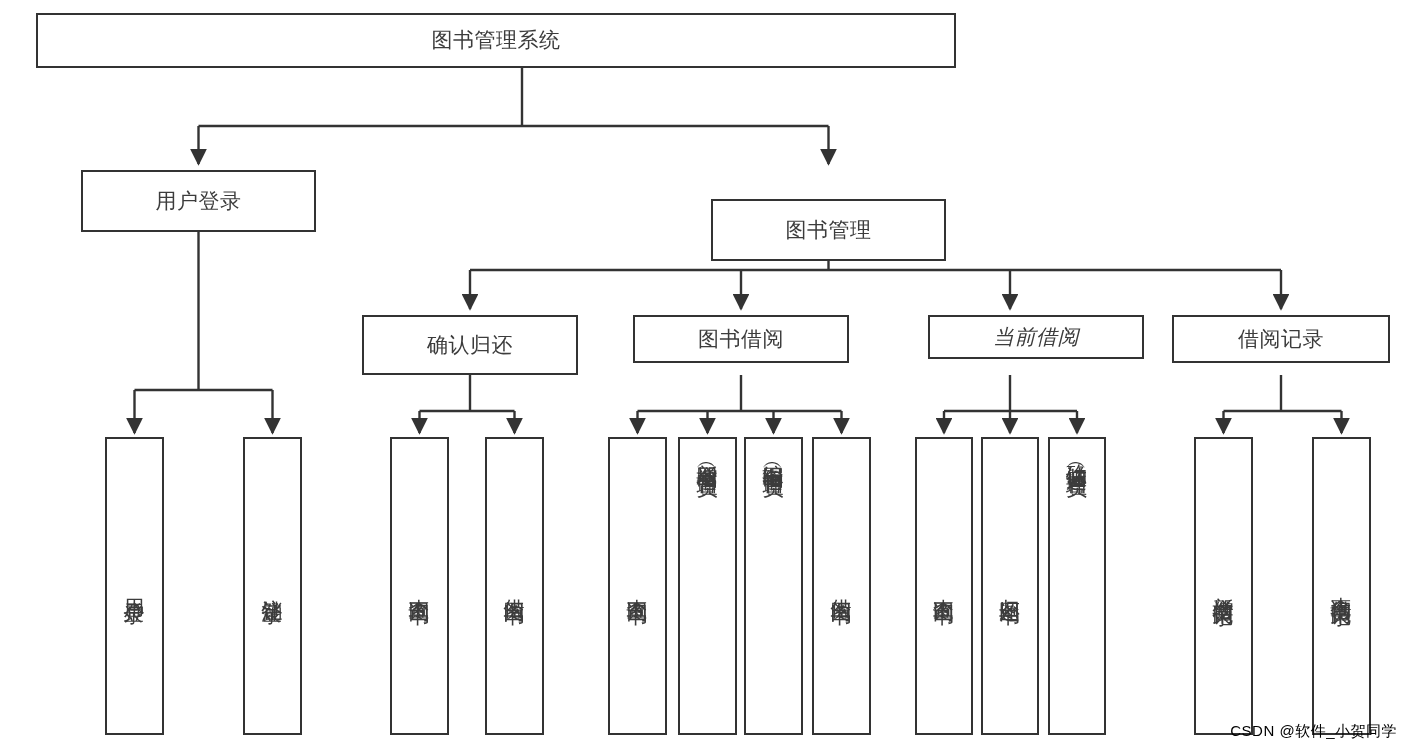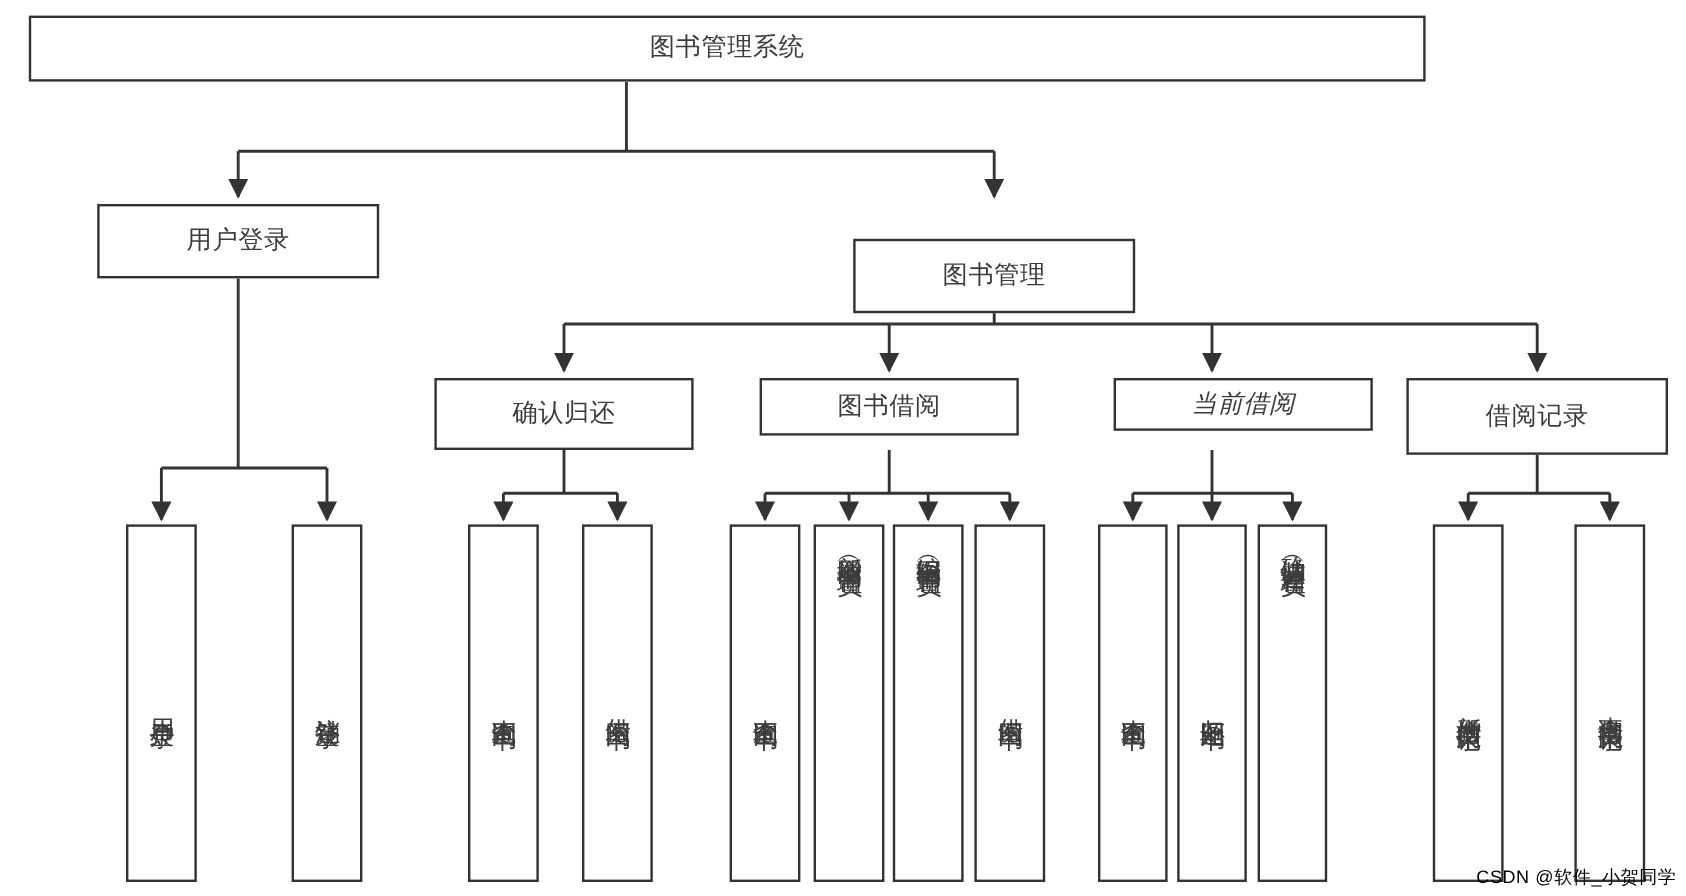--- a/index.html
+++ b/index.html
@@ -105,39 +105,39 @@
       <path d="M 1010 411 L 1010 433" marker-end="url(#arrow)"></path>
       <path d="M 1077 411 L 1077 433" marker-end="url(#arrow)"></path>
       <path d="M 1281 375 L 1281 411"></path>
       <path d="M 1223.5 411 L 1341.5 411"></path>
       <path d="M 1223.5 411 L 1223.5 433" marker-end="url(#arrow)"></path>
       <path d="M 1341.5 411 L 1341.5 433" marker-end="url(#arrow)"></path>
     </g>
 </svg>
 
 <div id="nodes-layer">
-    <div class="node-box" style="left: 24px; top: 13px; width: 1164px; height: 55px;">
+    <div class="node-box" style="left: 36px; top: 13px; width: 920px; height: 55px;">
       <span class="node-label">图书管理系统</span>
     </div>
     <div class="node-box" style="left: 81px; top: 170px; width: 235px; height: 62px;">
       <span class="node-label">用户登录</span>
     </div>
     <div class="node-box" style="left: 711px; top: 170px; width: 235px; height: 62px; margin-top: 29px;">
       <span class="node-label">图书管理</span>
     </div>
     <div class="node-box" style="left: 362px; top: 315px; width: 216px; height: 60px;">
       <span class="node-label">确认归还</span>
     </div>
     <div class="node-box" style="left: 633px; top: 315px; width: 216px; height: 48px;">
       <span class="node-label">图书借阅</span>
     </div>
     <div class="node-box" style="left: 928px; top: 315px; width: 216px; height: 44px; font-style: italic;">
       <span class="node-label">当前借阅</span>
     </div>
-    <div class="node-box" style="left: 1172px; top: 315px; width: 218px; height: 64px;">
+    <div class="node-box" style="left: 1172px; top: 315px; width: 218px; height: 48px;">
       <span class="node-label">借阅记录</span>
     </div>
     <div class="node-box vertical centered" style="left: 105px; top: 437px; width: 59px; height: 298px;">
       <span class="node-label">用户登录</span>
     </div>
     <div class="node-box vertical centered" style="left: 243px; top: 437px; width: 59px; height: 298px;">
       <span class="node-label">注销登录</span>
     </div>
     <div class="node-box vertical centered" style="left: 390px; top: 437px; width: 59px; height: 298px;">
       <span class="node-label">查询图书</span>

